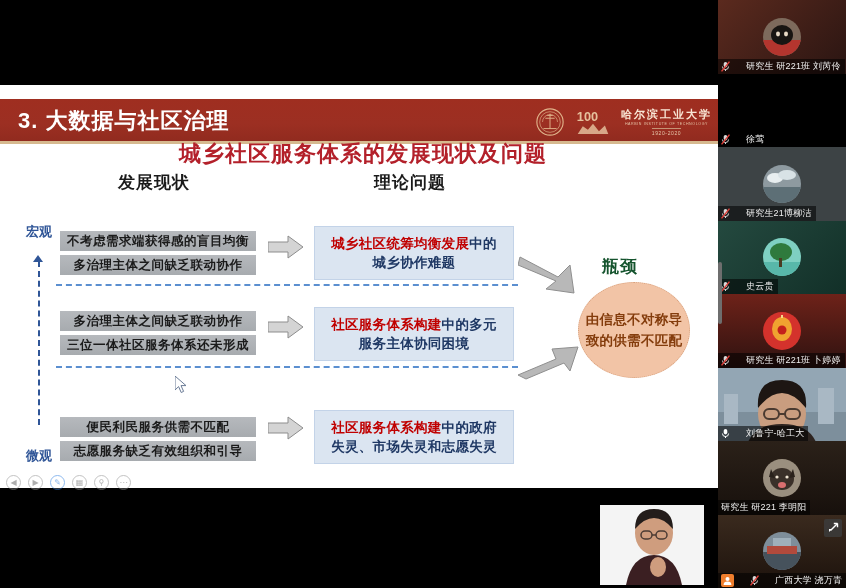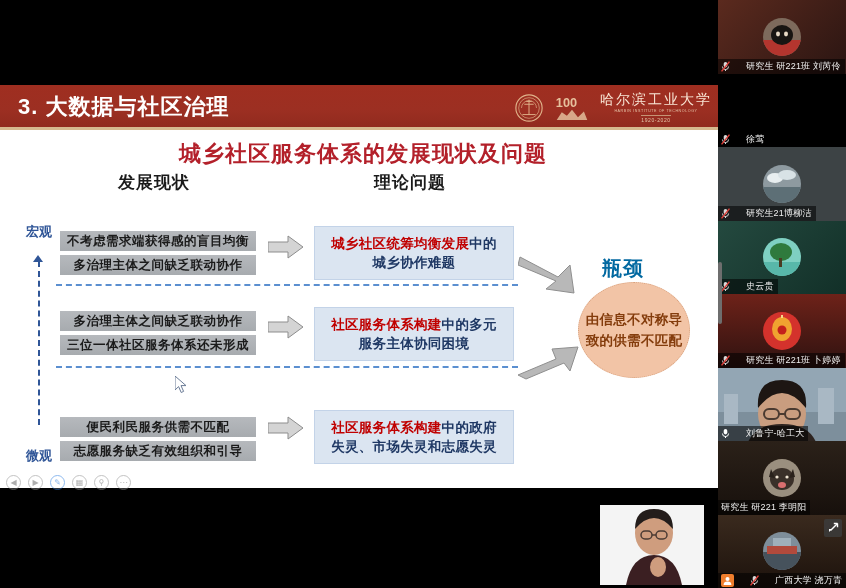--- a/index.html
+++ b/index.html
@@ -16,42 +16,42 @@
     position: absolute; left: 0; top: 0; width: 718px; height: 588px;
     background: #000; overflow: hidden;
   }
   #slide {
     position: absolute; left: 0; top: 85px; width: 718px; height: 403px;
     background: #ffffff;
   }
 
   
   .slide-header {
-    position: absolute; left: 0; top: 0; width: 718px; height: 45px;
+    position: absolute; left: 0; top: 14px; width: 718px; height: 45px;
     background: linear-gradient(180deg,#9f2e20 0%, #9c2f22 55%, #8f2a1e 100%);
     overflow: hidden;
   }
   .slide-header:after {
     content: ""; position: absolute; left: 0; bottom: 0; width: 100%; height: 3px;
     background: #d6b98f;
   }
   .section-title {
     position: absolute; left: 18px; top: 7px;
     color: #ffffff; font-size: 22px; font-weight: bold; letter-spacing: 1px;
     white-space: nowrap;
   }
   .logo-wrap {
     position: absolute; right: 6px; top: 5px; height: 36px;
     display: flex; align-items: center; gap: 11px; opacity: .96;
   }
   .logo-seal { width: 30px; height: 30px; }
   .logo-100 { width: 34px; height: 28px; }
   .logo-univ { display: flex; flex-direction: column; align-items: center; }
   .logo-univ .cn {
-    color: #fdeedd; font-size: 14px; font-weight: normal; letter-spacing: 2px;
+    color: #fdeedd; font-size: 11px; font-weight: bold; letter-spacing: 2px;
     font-family: "Liberation Serif", "DejaVu Serif", serif; line-height: 1;
   }
   .logo-univ .en {
     color: #e8c9ac; font-size: 3.6px; letter-spacing: .6px; margin-top: 2px;
   }
   .logo-univ .yr {
     color: #e9cdb0; font-size: 5px; letter-spacing: .6px; margin-top: 2px;
     border-top: 1px solid #c79878; padding-top: 1px;
   }
 
@@ -61,21 +61,21 @@
     color: #b3202a; font-size: 22px; font-weight: bold; letter-spacing: 1px;
   }
   .col-head {
     position: absolute; top: 86px; color: #1a1a1a;
     font-size: 17px; font-weight: bold; letter-spacing: 1px;
   }
   .col-head.left { left: 118px; }
   .col-head.right { left: 374px; }
   .bottleneck-head {
     position: absolute; left: 602px; top: 170px;
-    font-size: 20px; font-weight: bold; color: #0369a1; letter-spacing: 1px;
+    font-size: 17px; font-weight: bold; color: #14532d; letter-spacing: 1px;
   }
 
   
   .axis { position: absolute; left: 22px; top: 140px; width: 34px; height: 238px; }
   .axis .lbl {
     position: absolute; left: 0; width: 34px; text-align: center;
     color: #2f5597; font-size: 13px; font-weight: bold; line-height: 14px;
   }
   .axis .lbl.macro { top: 0; }
   .axis .lbl.micro { bottom: 0; }

